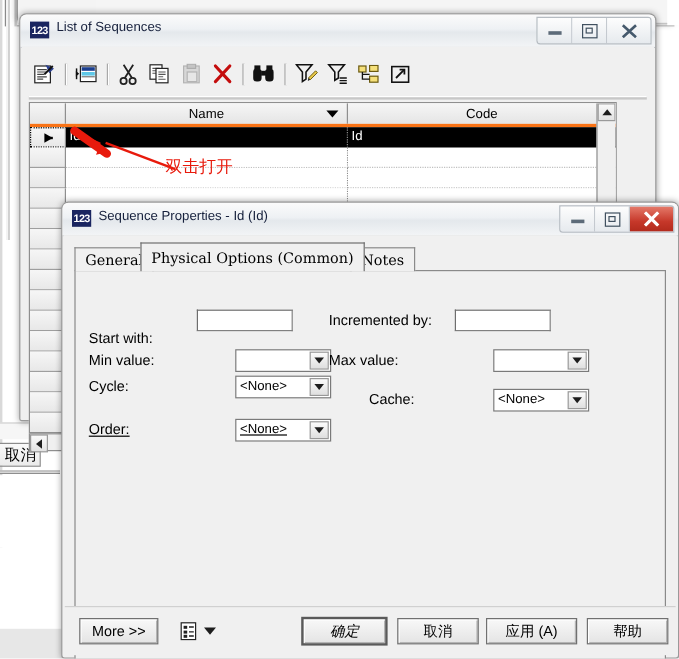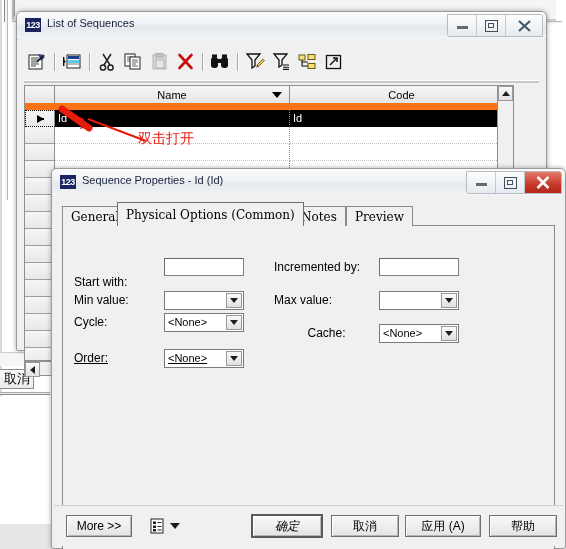--- a/index.html
+++ b/index.html
@@ -160,21 +160,21 @@
     left: 6px; top: 46px;
     width: 490px; height: 276px;
     border: 1px solid #8f8f8f;
     background: #ffffff;
     box-sizing: border-box;
     overflow: hidden;
   }
   #grid-head {
     display: flex; height: 17px;
     background: #ebebeb;
-    border-bottom: 7px solid #f97316;
+    border-bottom: 3px solid #f97316;
   }
   .gh {
     position: relative;
     border-right: 1px solid #8f8f8f;
     background: linear-gradient(to bottom,#f6f6f6,#e5e5e5);
     font-size: 11px;
     color: #000000;
     display: flex; align-items: center; justify-content: center;
     box-sizing: border-box;
   }
@@ -355,20 +355,21 @@
     font-size: 11px;
     padding: 0 2px;
   }
   .combo {
     width: 80px; height: 19px;
     background: #ffffff;
     border: 1px solid #7a7a7a;
     box-sizing: border-box;
     display: flex; align-items: center;
     position: relative;
+    margin-left: 32px;
   }
   .combo .cval {
     font-size: 11px;
     padding-left: 3px;
     color: #000000;
     font-family: "Liberation Sans", sans-serif;
     white-space: nowrap;
   }
   .combo .cbtn2 {
     position: absolute;
@@ -731,23 +732,20 @@
       <div id="tabstrip">
         <div class="tab" style="left:0px;">
           <span>General</span>
         </div>
         <div class="tab active" style="left:55px;">
           <span>Physical Options (Common)</span>
         </div>
         <div class="tab" style="left:230px;">
           <span>Notes</span>
         </div>
-        <div class="tab" style="left:284px;">
-          <span>Preview</span>
-        </div>
       </div>
 
       <div class="field-row" style="left:21px; top:61px;">
         <span class="flabel" style="width:90px;margin-top:29px;">Start with:</span>
         <input class="textbox" value="" style="">
       </div>
       <div class="field-row" style="left:221px; top:61px;align-items:center;">
         <span class="flabel" style="width:105px;">Incremented by:</span>
         <input class="textbox" value="" style="">
       </div>

